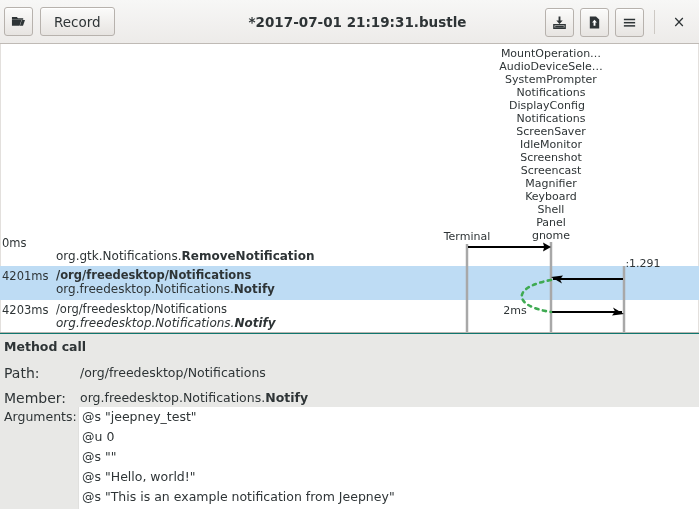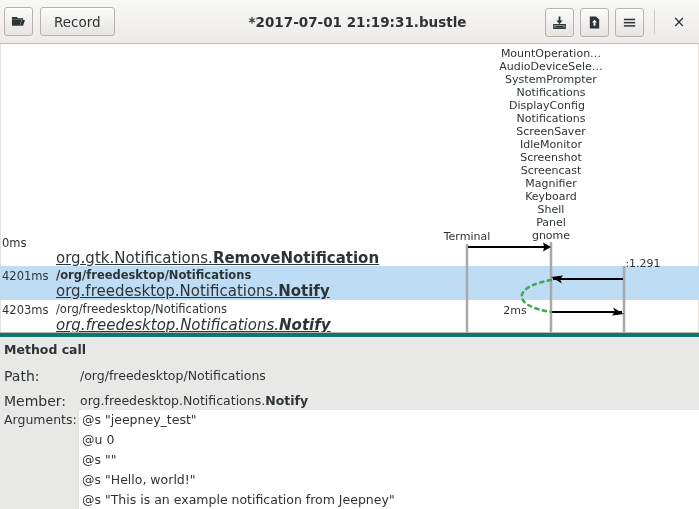--- a/index.html
+++ b/index.html
@@ -148,42 +148,41 @@
   }
   .ev-path {
     position: absolute;
     left: 56px; top: 2px;
     font-size: 11.5px;
     color: #2e3436;
   }
   .ev-member {
     position: absolute;
     left: 56px; top: 16px;
-    font-size: 15px;
-    color: #2e3436;
-    text-decoration: underline;
+    font-size: 12px;
+    color: #2e3436;
   }
   .b { font-weight: bold; }
   .i { font-style: italic; }
 
   
   .diagram {
     position: absolute;
     left: 0; top: 0;
     width: 699px; height: 288px;
     pointer-events: none;
   }
 
   
   .details {
     position: relative;
     flex: 1 1 auto;
     background: #e8e8e6;
     overflow: hidden;
-    border-top: 4px solid #0f766e;
+    border-top: 1px solid #0f766e;
   }
   .det-title {
     position: absolute;
     left: 4px; top: 5px;
     font-size: 12.5px;
     font-weight: bold;
     color: #2e3436;
   }
   .det-row-label {
     position: absolute;

